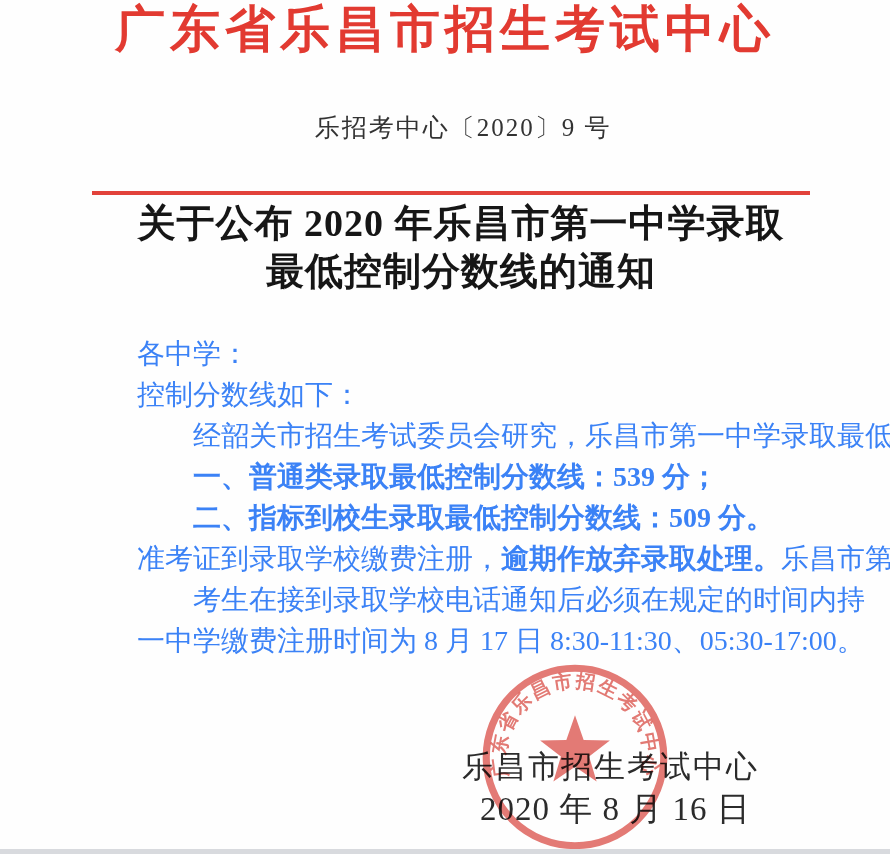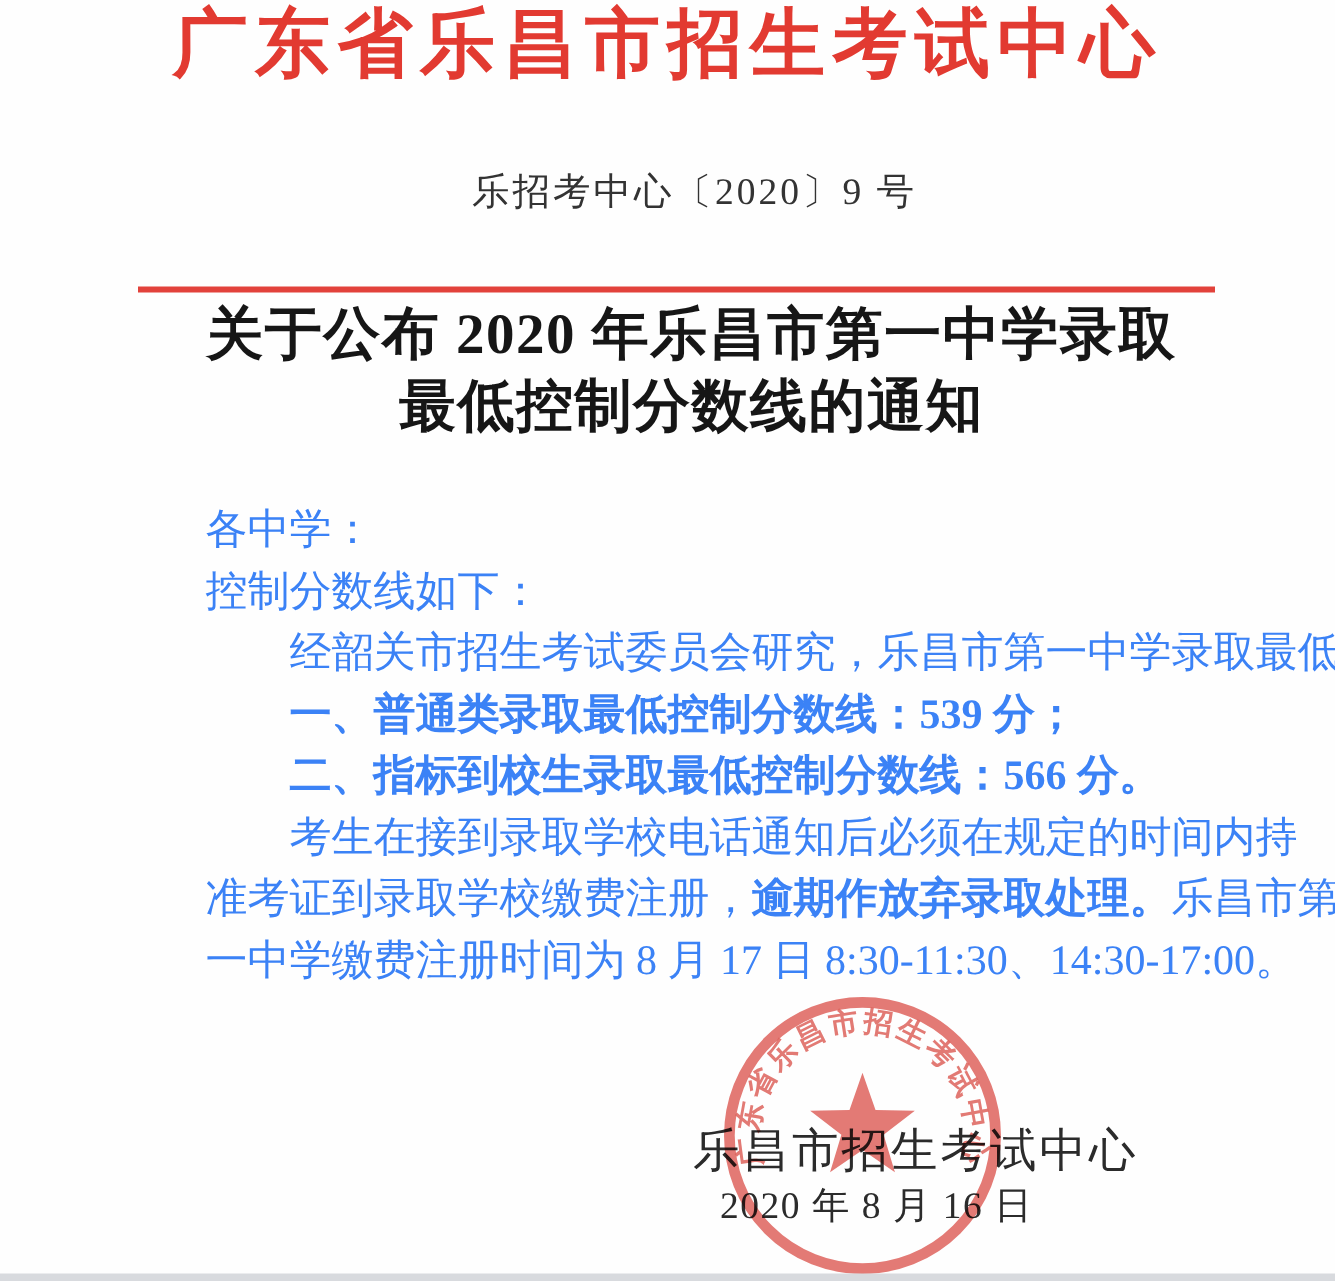--- a/index.html
+++ b/index.html
@@ -50,21 +50,21 @@
   .body-text .line{white-space:nowrap;}
   .indent{text-indent:2em;}
   .bold{font-weight:bold;}
   .sign-name{
     position:absolute;top:746px;left:462px;
     font-size:31px;color:#2b2b2b;letter-spacing:2px;
     white-space:nowrap;
   }
   .sign-date{
     position:absolute;top:787px;left:480px;
-    font-size:25px;color:#2b2b2b;letter-spacing:1px;
+    font-size:33px;color:#2b2b2b;letter-spacing:1px;
     white-space:nowrap;
   }
   .seal{
     position:absolute;top:655px;left:473px;width:204px;height:204px;
     mix-blend-mode:multiply;
     opacity:0.85;
   }
   .bottom-bar{
     position:absolute;bottom:0;left:0;width:890px;height:5px;
     background:#d8dade;
@@ -84,24 +84,24 @@
   <div class="notice-title">
     <div class="line">关于公布 2020 年乐昌市第一中学录取</div>
     <div class="line">最低控制分数线的通知</div>
   </div>
 
   <div class="body-text">
     <div class="line">各中学：</div>
     <div class="line">控制分数线如下：</div>
     <div class="line indent">经韶关市招生考试委员会研究，乐昌市第一中学录取最低</div>
     <div class="line indent bold">一、普通类录取最低控制分数线：539 分；</div>
-    <div class="line indent bold">二、指标到校生录取最低控制分数线：566 分。</div>
+    <div class="line indent bold">二、指标到校生录取最低控制分数线：509 分。</div>
+    <div class="line"><span>准考证到录取学校缴费注册，</span><span class="bold">逾期作放弃录取处理。</span><span>乐昌市第</span></div>
     <div class="line indent">考生在接到录取学校电话通知后必须在规定的时间内持</div>
-    <div class="line"><span>准考证到录取学校缴费注册，</span><span class="bold">逾期作放弃录取处理。</span><span>乐昌市第</span></div>
-    <div class="line">一中学缴费注册时间为 8 月 17 日 8:30-11:30、14:30-17:00。</div>
+    <div class="line">一中学缴费注册时间为 8 月 17 日 8:30-11:30、05:30-17:00。</div>
   </div>
 
   <div class="sign-name">乐昌市招生考试中心</div>
   <div class="sign-date">2020 年 8 月 16 日</div>
 
   <svg class="seal" viewBox="0 0 200 200" xmlns="http://www.w3.org/2000/svg">
     <circle cx="100" cy="100" r="87" fill="none" stroke="#d9473f" stroke-width="7" opacity="0.85"></circle>
     <polygon points="100,59 108.5,83.3 134.2,83.9 113.8,99.5 121.2,124.1 100,109.5 78.8,124.1 86.2,99.5 65.8,83.9 91.5,83.3" fill="#d9473f" opacity="0.85"></polygon>
     <defs>
       <path id="sealTextArc" d="M 36.1,123.3 A 68,68 0 1 1 163.9,123.3" fill="none"></path>

